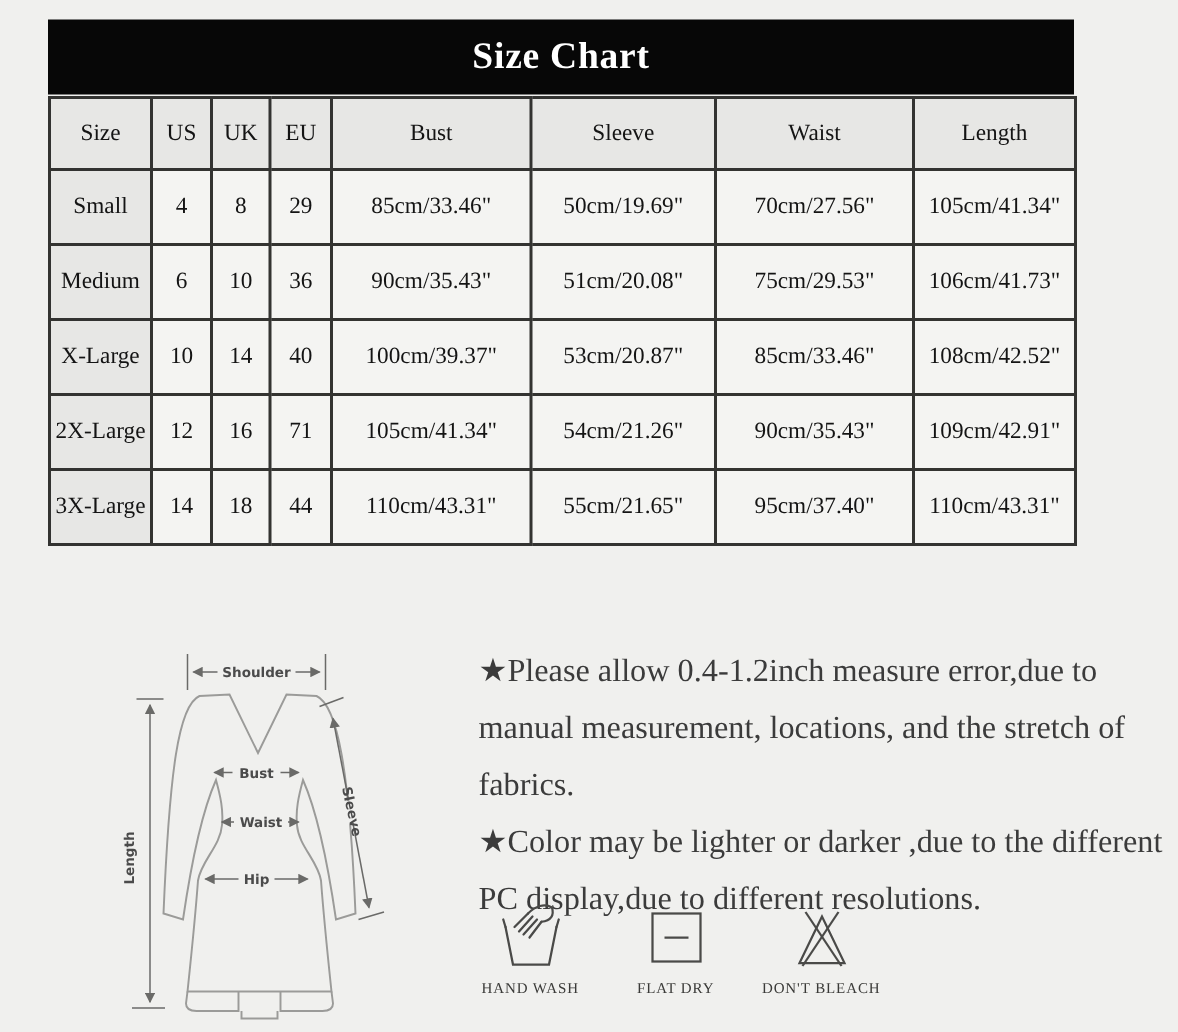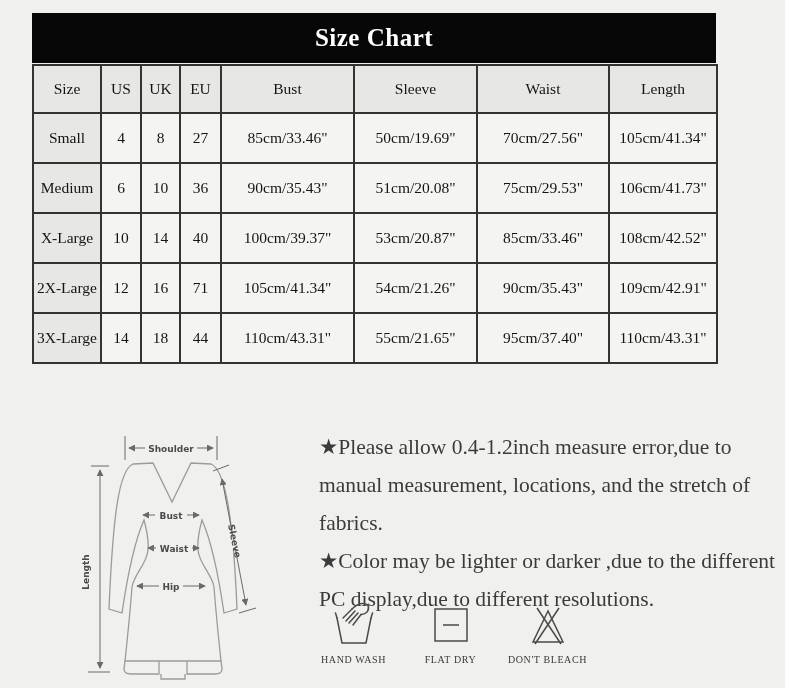--- a/index.html
+++ b/index.html
@@ -99,21 +99,21 @@
           <th>Sleeve</th>
           <th>Waist</th>
           <th>Length</th>
         </tr>
     </thead>
     <tbody>
         <tr>
           <td>Small</td>
           <td>4</td>
           <td>8</td>
-          <td>27</td>
+          <td>29</td>
           <td>85cm/33.46"</td>
           <td>50cm/19.69"</td>
           <td>70cm/27.56"</td>
           <td>105cm/41.34"</td>
         </tr>
         <tr>
           <td>Medium</td>
           <td>6</td>
           <td>10</td>
           <td>36</td>

